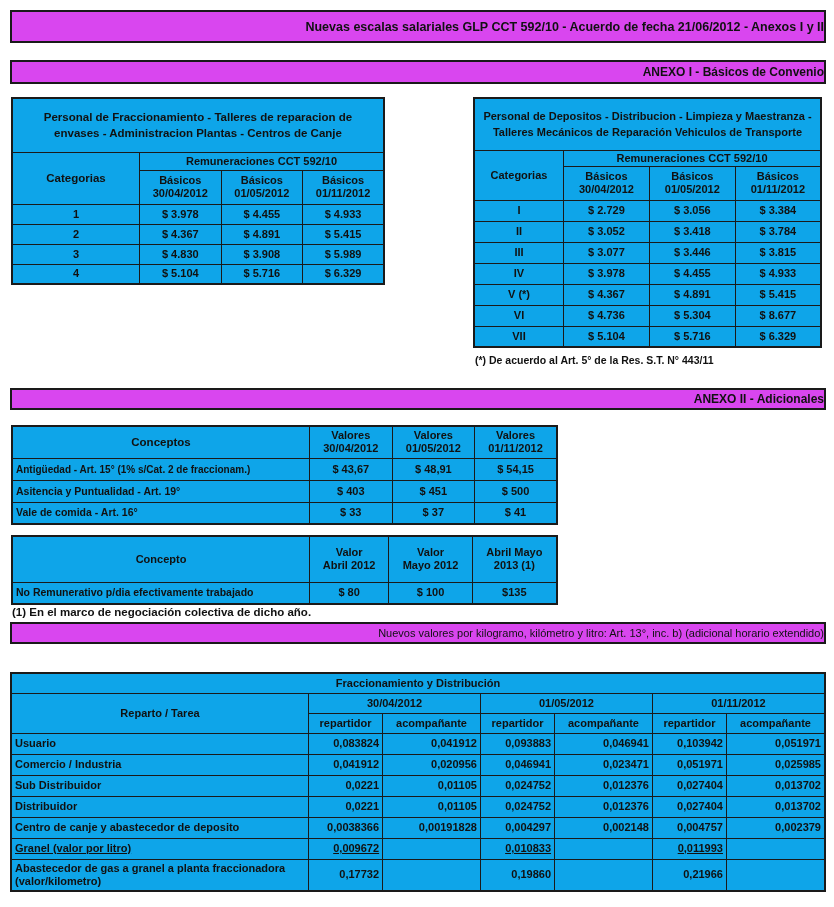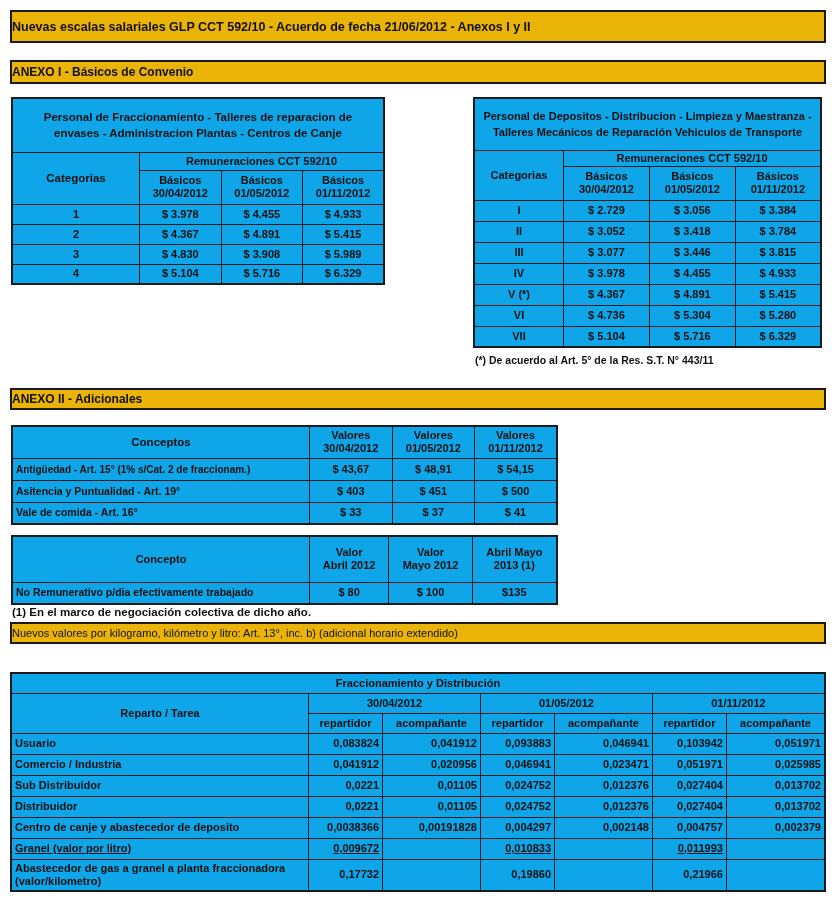--- a/index.html
+++ b/index.html
@@ -2,22 +2,22 @@
 <html><head>
 <meta charset="utf-8">
 <style>
   html, body { margin: 0; padding: 0; background: #ffffff; }
   body {
     width: 834px; height: 907px; position: relative; overflow: hidden;
     font-family: "Liberation Sans", "DejaVu Sans", sans-serif;
     color: #111111; font-weight: bold;
   }
   .box {
-    position: absolute; border: 2px solid #1a1a1a; background: #eab308;
-    display: flex; align-items: center; justify-content: flex-start;
+    position: absolute; border: 2px solid #1a1a1a; background: #d946ef;
+    display: flex; align-items: center; justify-content: flex-end;
     box-sizing: border-box; font-size: 12px;
   }
   table { border-collapse: collapse; position: absolute; background: #0ea5e9; }
   td, th {
     border: 1.5px solid #1a1a1a; padding: 0 3px; font-size: 11px;
     text-align: center; vertical-align: middle; line-height: 13px;
     font-weight: bold;
   }
   table.outer { border: 2px solid #1a1a1a; }
   .l { text-align: left; }
@@ -136,21 +136,21 @@
   <tr style="height:21px;">
     <td>V  (*)</td>
     <td>$ 4.367</td>
     <td>$ 4.891</td>
     <td>$ 5.415</td>
   </tr>
   <tr style="height:21px;">
     <td>VI</td>
     <td>$ 4.736</td>
     <td>$ 5.304</td>
-    <td>$ 5.280</td>
+    <td>$ 8.677</td>
   </tr>
   <tr style="height:21px;">
     <td>VII</td>
     <td>$ 5.104</td>
     <td>$ 5.716</td>
     <td>$ 6.329</td>
   </tr>
 </tbody>
   </table>
 <div class="note" style="left:475px;top:354px;">(*) De acuerdo al Art. 5° de la Res. S.T. N° 443/11</div>

